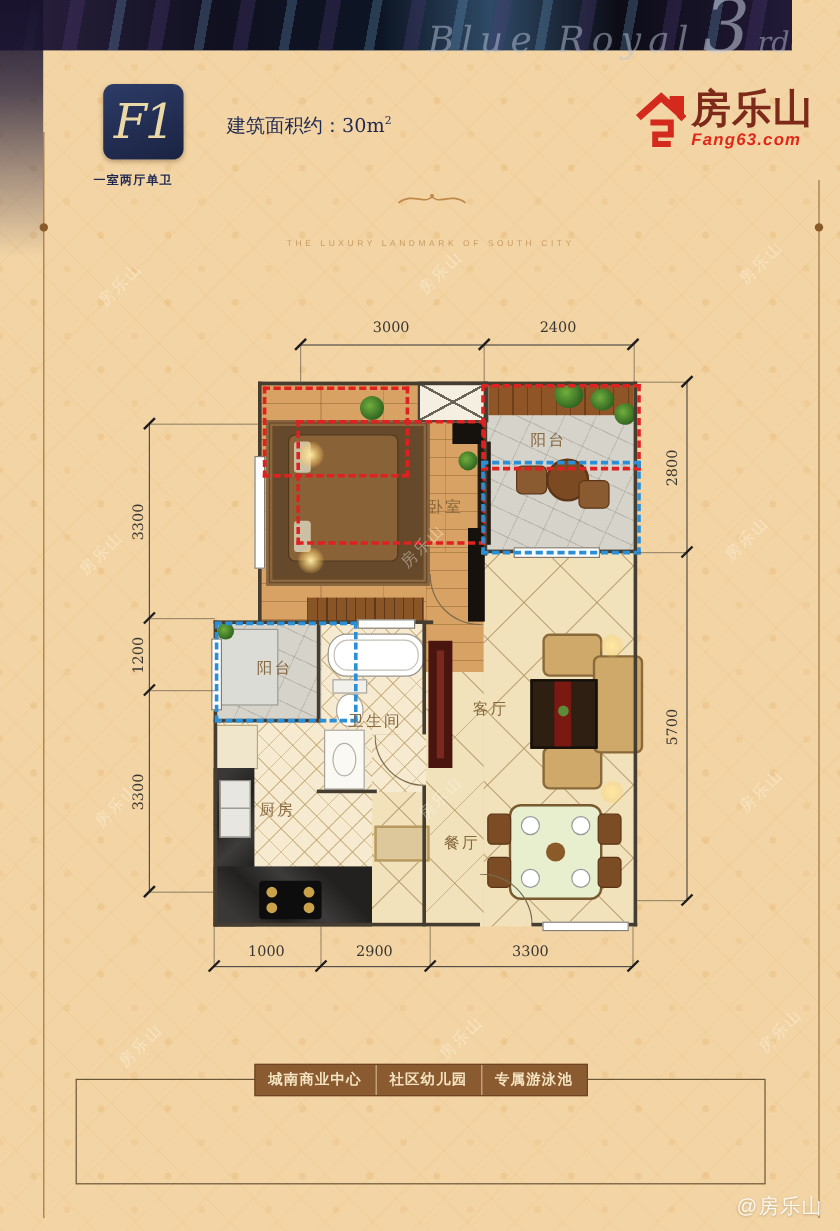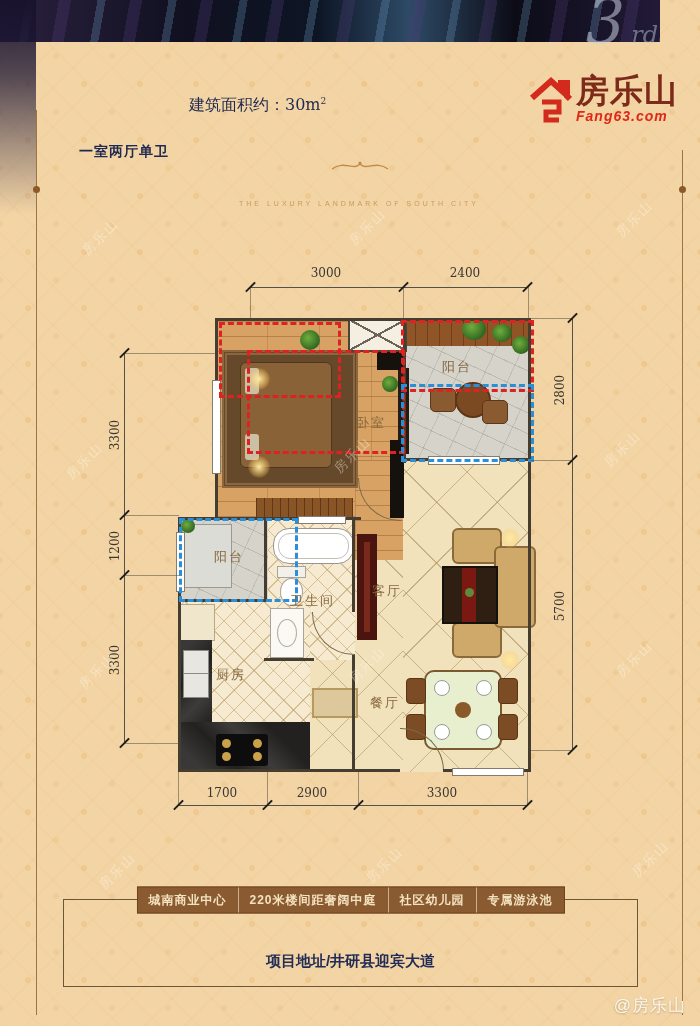--- a/index.html
+++ b/index.html
@@ -29,22 +29,22 @@
   .bs-num{font-size:62px;line-height:52px;color:rgba(200,208,224,.55);}
   .bs-suf{font-size:24px;}
   
   .frame-line{background:#9b7642;}
   .frame-dot{width:7px;height:7px;border-radius:50%;background:#8a5a28;}
   
   .f1-tile{left:86px;top:70px;width:67px;height:63px;border-radius:9px;
     background:linear-gradient(160deg,#2d3b66,#1a2342);box-shadow:0 2px 4px rgba(80,50,20,.35);
     display:flex;align-items:center;justify-content:center;}
   .f1-text{font-family:"DejaVu Serif",serif;font-style:italic;font-size:40px;color:#ead9a6;letter-spacing:-2px;}
-  .unit-type{left:78px;top:143px;width:92px;text-align:center;font-family:"DejaVu Serif",serif;
-    font-weight:bold;font-size:14px;color:#1f2850;letter-spacing:1px;}
+  .unit-type{left:78px;top:143px;width:92px;text-align:left;font-family:"DejaVu Serif",serif;
+    font-weight:bold;font-size:10px;color:#1f2850;letter-spacing:1px;}
   .area-label{left:189px;top:95px;font-family:"DejaVu Serif",serif;font-size:16px;color:#1f2850;}
   .area-label sup{font-size:9px;}
   .brand{left:528px;top:74px;display:flex;align-items:flex-start;}
   .brand-name{font-size:33px;font-weight:bold;color:#7d2a1a;line-height:34px;letter-spacing:1px;}
   .brand-site{font-size:14px;font-weight:bold;font-style:italic;color:#e02818;letter-spacing:1px;}
   
   .divider-orn{left:330px;top:158px;}
   .divider-row{left:36px;top:178px;width:646px;display:flex;align-items:center;justify-content:center;gap:14px;}
   .divider-line{height:1px;background:#b98a4e;flex:1;max-width:120px;}
   .divider-cn{font-family:"DejaVu Serif",serif;font-size:15px;color:#b5762e;letter-spacing:4px;white-space:nowrap;}
@@ -99,29 +99,33 @@
     text-shadow:0 1px 2px rgba(120,90,40,.4);}
 </style>
 </head>
 <body>
 
 <div class="poster">
 
   <div class="abs top-banner"></div>
   <div class="abs left-margin-fade"></div>
   <div class="abs banner-script">
+    <span class="bs-pre">Blue Royal</span>
     <span class="bs-num">3</span>
     <span class="bs-suf">rd</span>
   </div>
 
   <div class="abs frame-line" style="left:36px;top:110px;width:1px;height:905px;"></div>
   <div class="abs frame-line" style="left:682px;top:150px;width:1px;height:865px;"></div>
   <div class="abs frame-dot" style="left:33px;top:186px;"></div>
   <div class="abs frame-dot" style="left:679px;top:186px;"></div>
 
+  <div class="abs f1-tile">
+    <span class="f1-text">F1</span>
+  </div>
   <div class="abs unit-type">一室两厅单卫</div>
   <div class="abs area-label">
     <span>建筑面积约：30m</span><sup>2</sup>
   </div>
   <div class="abs brand">
     <svg width="44" height="56" viewBox="0 0 44 56">
       <path d="M4 24 L23 7 L33 16 L33 9 L39 9 L39 22 L42 25" stroke="#d42a1e" stroke-width="6" fill="none"></path>
       <path d="M14 28 h17 v10 h-13 v8 h13" stroke="#d42a1e" stroke-width="5" fill="none"></path>
     </svg>
     <div style="margin-left:4px;">
@@ -250,21 +254,21 @@
   <div class="abs dash-red" style="left:247px;top:350px;width:152px;height:98px;"></div>
   <div class="abs dash-red" style="left:401px;top:320px;width:127px;height:66px;"></div>
   <div class="abs dash-blue" style="left:401px;top:384px;width:127px;height:72px;"></div>
   <div class="abs dash-blue" style="left:179px;top:518px;width:113px;height:78px;"></div>
 
   <div class="abs room-label" style="left:356px;top:414px;">卧室</div>
   <div class="abs room-label" style="left:442px;top:358px;">阳台</div>
   <div class="abs room-label" style="left:214px;top:548px;">阳台</div>
   <div class="abs room-label" style="left:290px;top:592px;">卫生间</div>
   <div class="abs room-label" style="left:216px;top:666px;">厨房</div>
-  <div class="abs room-label" style="left:372px;top:582px;">客厅</div>
+  <div class="abs room-label" style="left:394px;top:582px;">客厅</div>
   <div class="abs room-label" style="left:370px;top:694px;">餐厅</div>
 
   <div class="abs dim-line" style="left:250px;top:287px;width:278px;height:1px;"></div>
   <div class="abs tick" style="left:244px;top:286px;"></div>
   <div class="abs tick" style="left:397px;top:286px;"></div>
   <div class="abs tick" style="left:521px;top:286px;"></div>
   <div class="abs ext" style="left:250px;top:287px;width:1px;height:32px;"></div>
   <div class="abs ext" style="left:403px;top:287px;width:1px;height:32px;"></div>
   <div class="abs ext" style="left:528px;top:287px;width:1px;height:32px;"></div>
   <div class="abs dim-num" style="left:296px;top:266px;width:60px;">3000</div>
@@ -295,33 +299,31 @@
 
   <div class="abs dim-line" style="left:178px;top:805px;width:349px;height:1px;"></div>
   <div class="abs tick" style="left:172px;top:804px;"></div>
   <div class="abs tick" style="left:261px;top:804px;"></div>
   <div class="abs tick" style="left:352px;top:804px;"></div>
   <div class="abs tick" style="left:521px;top:804px;"></div>
   <div class="abs ext" style="left:178px;top:772px;width:1px;height:33px;"></div>
   <div class="abs ext" style="left:267px;top:772px;width:1px;height:33px;"></div>
   <div class="abs ext" style="left:358px;top:772px;width:1px;height:33px;"></div>
   <div class="abs ext" style="left:527px;top:772px;width:1px;height:33px;"></div>
-  <div class="abs dim-num" style="left:192px;top:786px;width:60px;">1700</div>
+  <div class="abs dim-num" style="left:192px;top:786px;width:60px;">1000</div>
   <div class="abs dim-num" style="left:282px;top:786px;width:60px;">2900</div>
   <div class="abs dim-num" style="left:412px;top:786px;width:60px;">3300</div>
 
   <div class="abs contact-box">
     <div class="abs feature-banner">
       <div class="feature-item">城南商业中心</div>
-      <div class="feature-item">220米楼间距奢阔中庭</div>
       <div class="feature-item">社区幼儿园</div>
       <div class="feature-item">专属游泳池</div>
     </div>
     <div class="abs addr-row">
-      <span>项目地址/井研县迎宾大道</span>
     </div>
   </div>
 
   <div class="abs wm" style="left:78px;top:228px;">房乐山</div>
   <div class="abs wm" style="left:345px;top:218px;">房乐山</div>
   <div class="abs wm" style="left:612px;top:210px;">房乐山</div>
   <div class="abs wm" style="left:62px;top:452px;">房乐山</div>
   <div class="abs wm" style="left:330px;top:446px;">房乐山</div>
   <div class="abs wm" style="left:600px;top:440px;">房乐山</div>
   <div class="abs wm" style="left:75px;top:662px;">房乐山</div>

